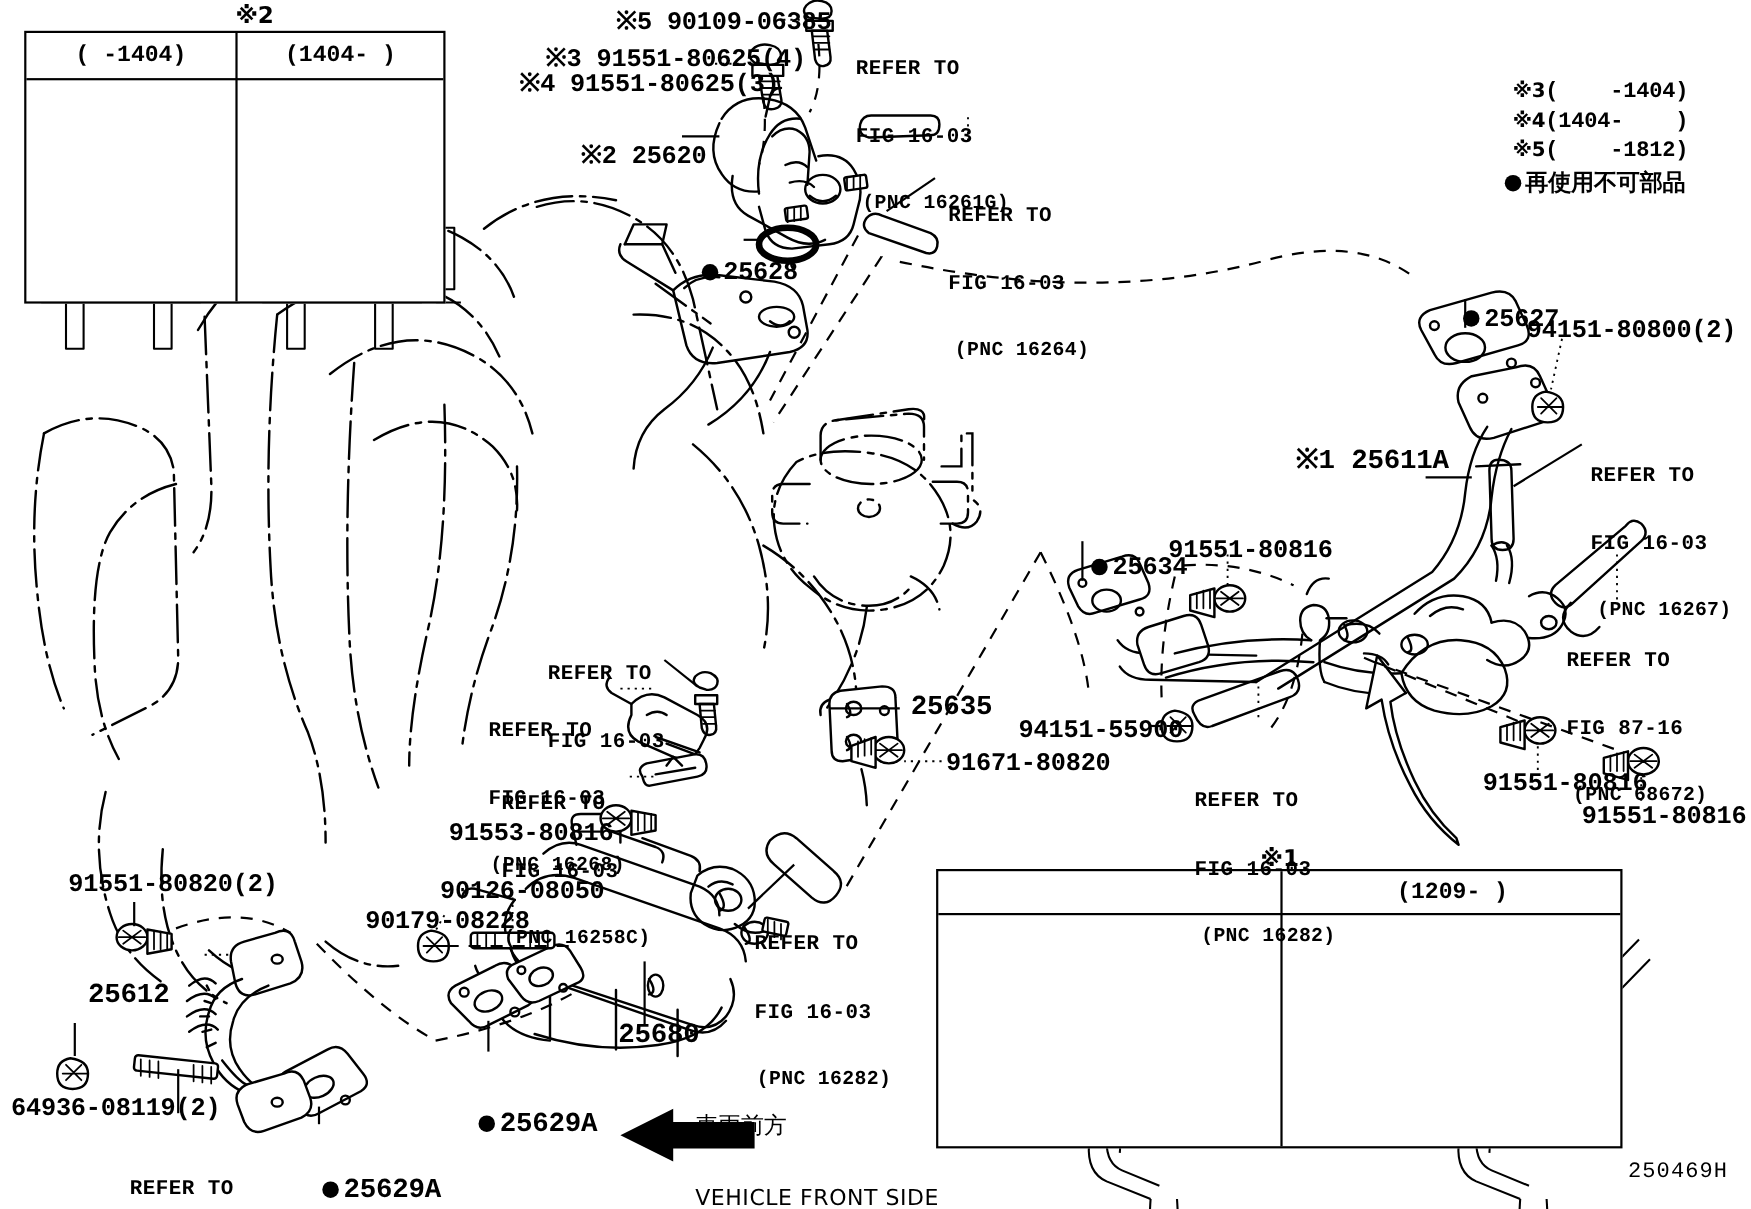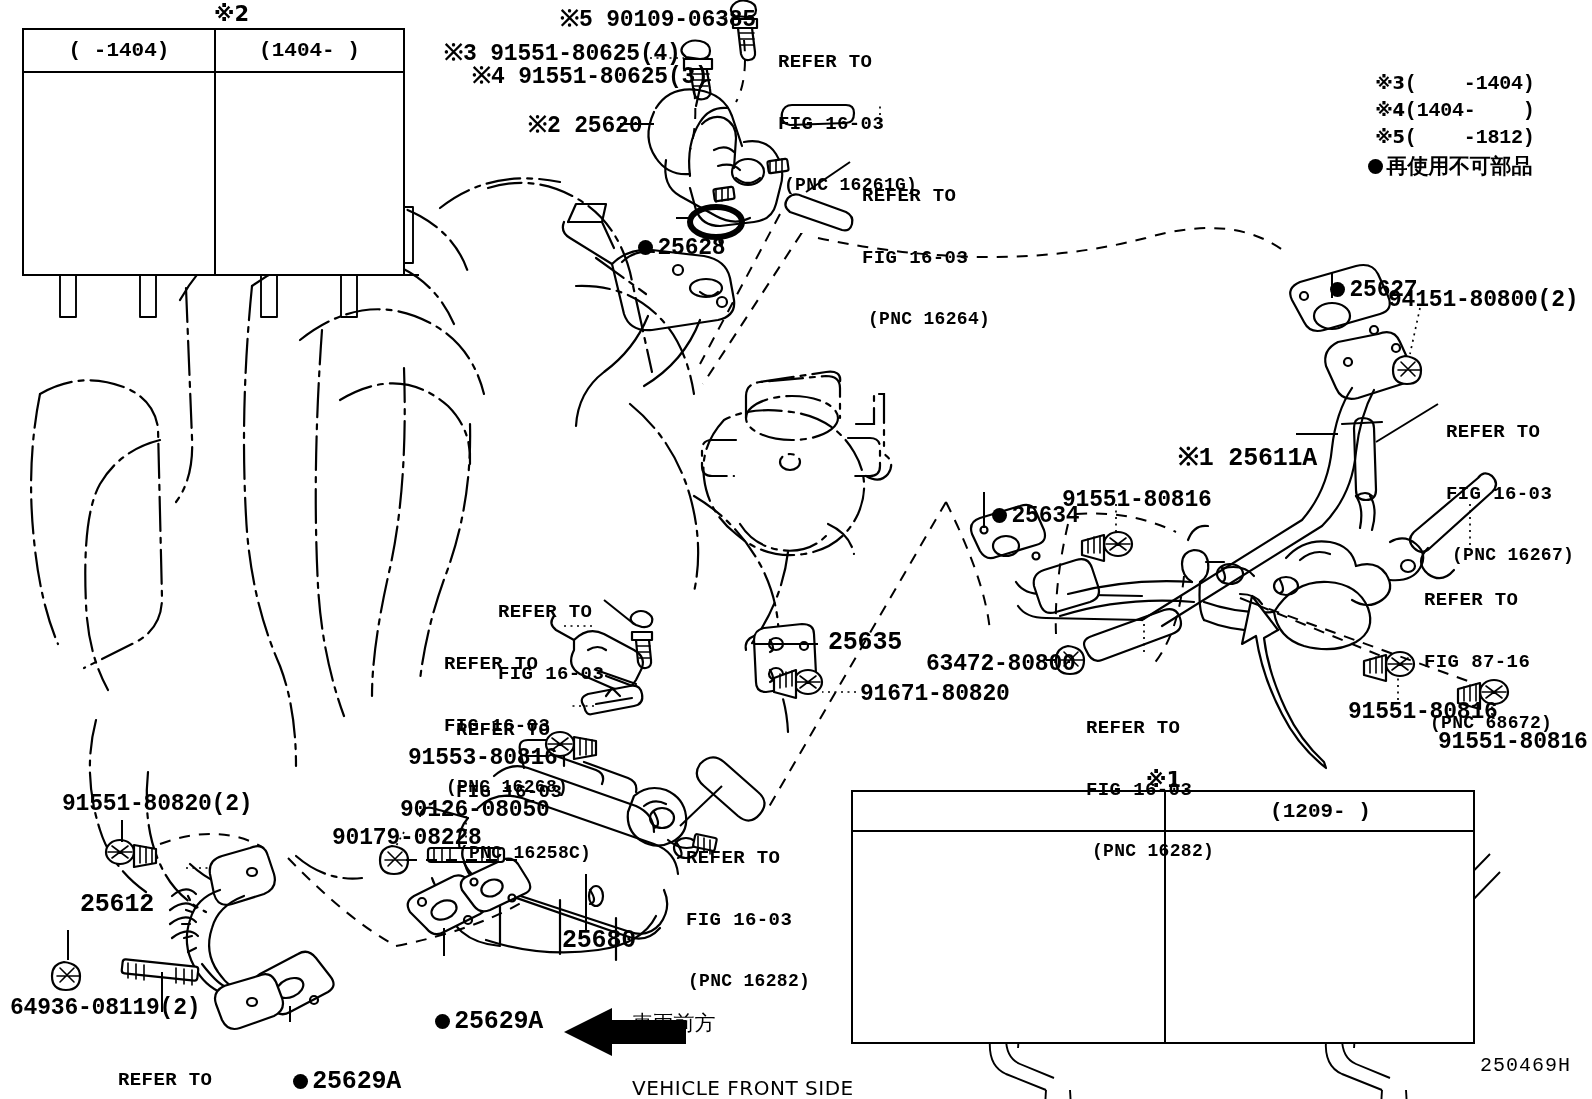--- a/index.html
+++ b/index.html
@@ -548,23 +548,23 @@
   </div>
 
   <div class="inset-title" style="left:1146px;top:768px;">※1</div>
   <div class="inset" style="left:851px;top:790px;width:624px;height:254px;">
     <div class="inset-row" style="height:40px;"></div>
     <div class="inset-div" style="left:311px;"></div>
     <div class="hdrcell" style="left:311px;top:8px;width:313px;">(1209-    )</div>
   </div>
 
   <div class="lbl part" style="left:560px;top:6px;">※5 90109-06385</div>
-  <div class="lbl part" style="left:444px;top:40px;text-align:right;">※3 91551-80625(4)</div>
+  <div class="lbl part" style="left:496px;top:40px;text-align:right;">※3 91551-80625(4)</div>
   <div class="lbl part" style="left:472px;top:63px;">※4 91551-80625(3)</div>
-  <div class="lbl part" style="left:528px;top:112px;">※2 25620</div>
+  <div class="lbl part" style="left:528px;top:128px;">※2 25620</div>
 
   <div class="lbl part" style="left:584px;top:206px;">
     <span class="dot"></span><span>25628</span>
   </div>
 
   <div class="lbl" style="left:778px;top:12px;">
     <div class="ref">REFER TO</div>
     <div class="ref">FIG 16-03</div>
     <div class="pnc" style="margin-left:6px;">(PNC 16261G)</div>
   </div>
@@ -584,38 +584,38 @@
     <span class="ast">※5</span><span>(    -1812)</span>
   </div>
   <div class="lbl" style="left:1330px;top:134px;">
     <span class="dot"></span><span class="legend-jp">再使用不可部品</span>
   </div>
 
   <div class="lbl part" style="left:1276px;top:248px;">
     <span class="dot"></span><span>25627</span>
   </div>
   <div class="lbl part" style="left:1388px;top:286px;">94151-80800(2)</div>
-  <div class="lbl partbig" style="left:1178px;top:444px;text-align:right;">※1 25611A</div>
+  <div class="lbl partbig" style="left:1178px;top:404px;text-align:right;">※1 25611A</div>
 
   <div class="lbl" style="left:1446px;top:382px;">
     <div class="ref">REFER TO</div>
     <div class="ref">FIG 16-03</div>
     <div class="pnc" style="margin-left:6px;">(PNC 16267)</div>
   </div>
   <div class="lbl" style="left:1424px;top:550px;">
     <div class="ref">REFER TO</div>
     <div class="ref">FIG 87-16</div>
     <div class="pnc" style="margin-left:6px;">(PNC 68672)</div>
   </div>
 
   <div class="lbl part" style="left:938px;top:474px;">
     <span class="dot"></span><span>25634</span>
   </div>
   <div class="lbl part" style="left:1062px;top:486px;">91551-80816</div>
-  <div class="lbl part" style="left:926px;top:650px;">63472-80800</div>
+  <div class="lbl part" style="left:926px;top:650px;">94151-55900</div>
   <div class="lbl part" style="left:1348px;top:698px;">91551-80816</div>
   <div class="lbl part" style="left:1438px;top:728px;">91551-80816</div>
 
   <div class="lbl" style="left:1086px;top:678px;">
     <div class="ref">REFER TO</div>
     <div class="ref">FIG 16-03</div>
     <div class="pnc" style="margin-left:6px;">(PNC 16282)</div>
   </div>
 
   <div class="lbl partbig" style="left:828px;top:628px;">25635</div>

